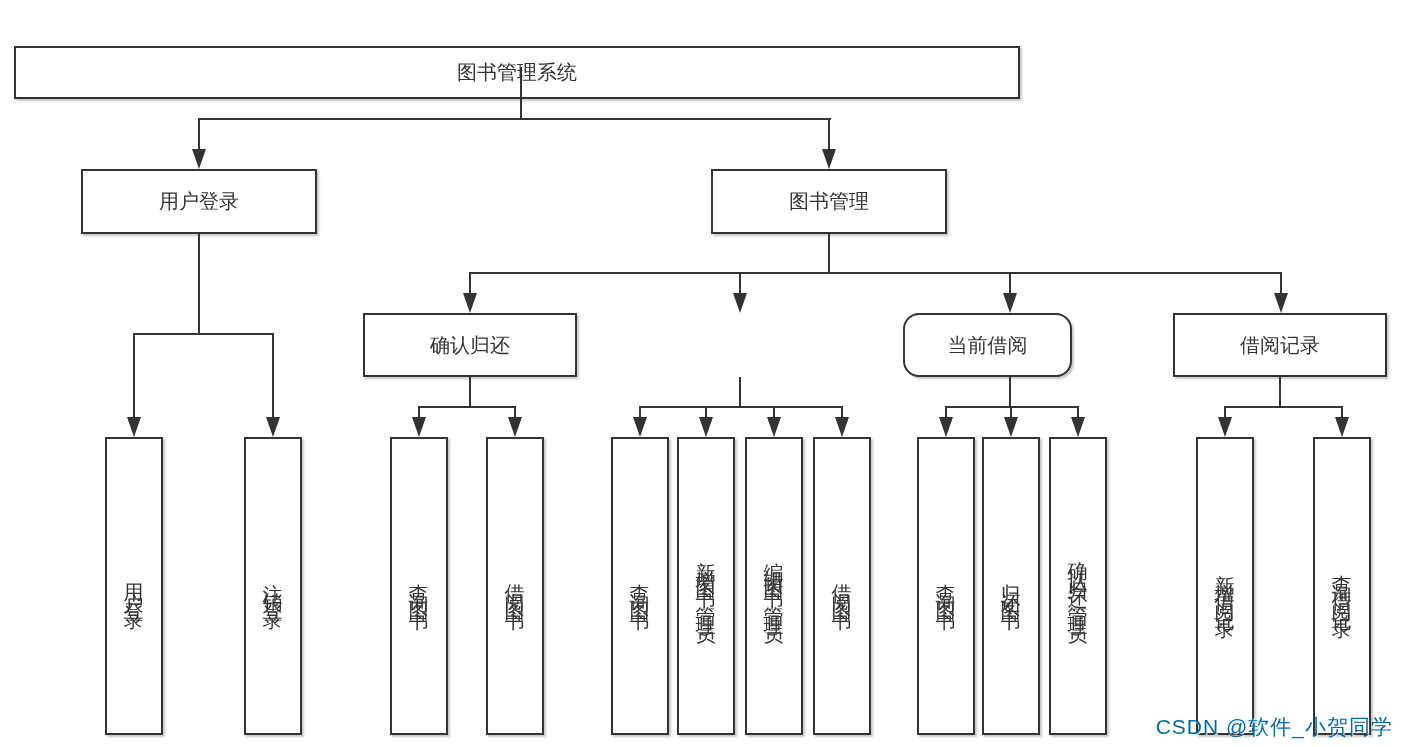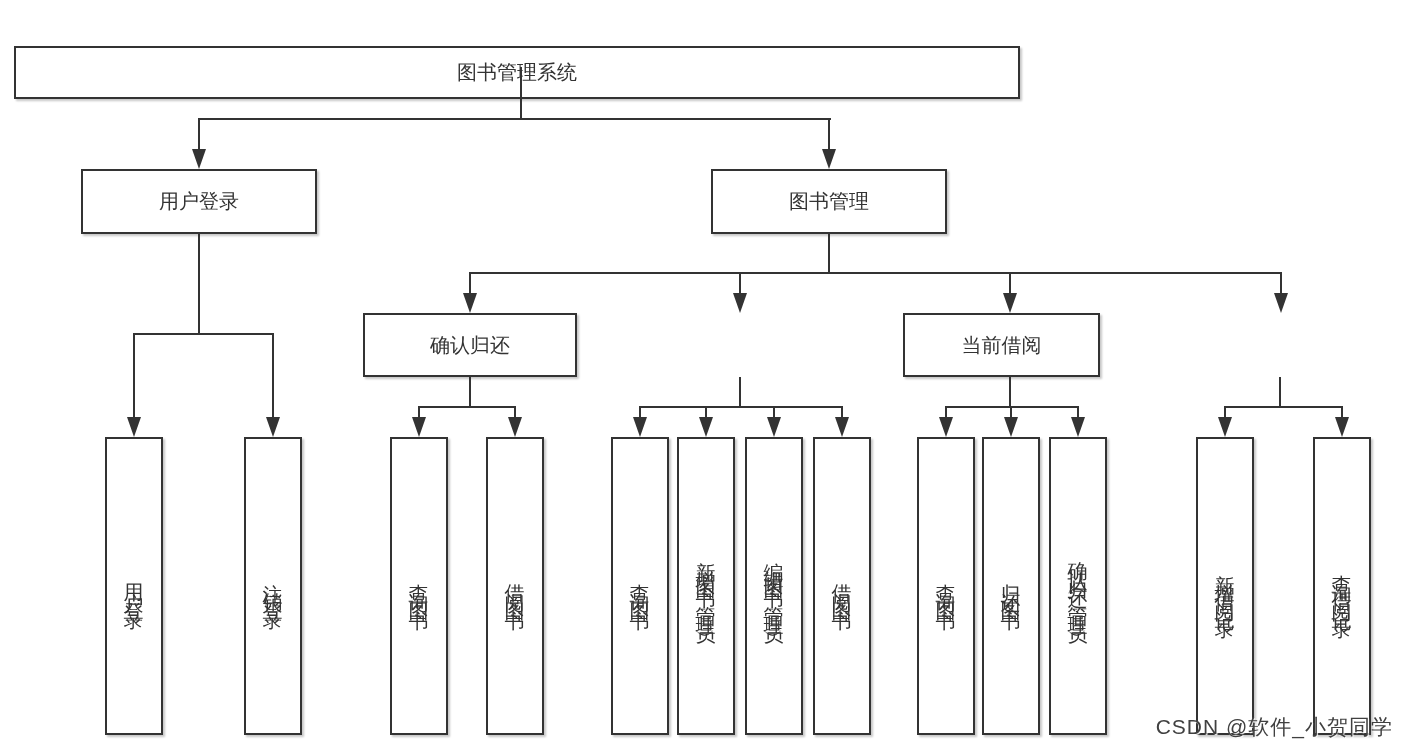--- a/index.html
+++ b/index.html
@@ -39,21 +39,21 @@
     border-left: 7px solid transparent;
     border-right: 7px solid transparent;
     border-top: 20px solid #333333;
   }
   .watermark {
     position: absolute;
     right: 12px;
     bottom: 6px;
     font-size: 21px;
     letter-spacing: 1px;
-    color: #404040;
+    color: #0369a1;
     text-shadow: 1px 1px 1px #ffffff;
     z-index: 10;
   }
 </style>
 </head>
 <body>
 
 <div id="canvas">
 
   <div class="box" style="left:14px; top:14px; width:1006px; height:53px;margin-top:32px;">图书管理系统</div>
@@ -80,21 +80,22 @@
   <div class="vl" style="left:469px; top:272px; height:21px;"></div>
   <div class="ah" style="left:463px; top:293px;"></div>
   <div class="vl" style="left:739px; top:272px; height:21px;"></div>
   <div class="ah" style="left:733px; top:293px;"></div>
   <div class="vl" style="left:1009px; top:272px; height:21px;"></div>
   <div class="ah" style="left:1003px; top:293px;"></div>
   <div class="vl" style="left:1280px; top:272px; height:21px;"></div>
   <div class="ah" style="left:1274px; top:293px;"></div>
 
   <div class="box" style="left:363px; top:313px; width:214px; height:64px;">确认归还</div>
-  <div class="box" style="left:903px; top:313px; width:197px; height:64px;">当前借阅</div>
+  <div class="box" style="left:903px; top:313px; width:169px; height:64px;border-radius:16px;">当前借阅</div>
+  <div class="box" style="left:1173px; top:313px; width:214px; height:64px;">借阅记录</div>
 
   <div class="vl" style="left:469px; top:377px; height:30px;"></div>
   <div class="hl" style="left:418px; top:406px; width:98px;"></div>
   <div class="vl" style="left:418px; top:406px; height:11px;"></div>
   <div class="ah" style="left:412px; top:417px;"></div>
   <div class="vl" style="left:514px; top:406px; height:11px;"></div>
   <div class="ah" style="left:508px; top:417px;"></div>
 
   <div class="vl" style="left:739px; top:377px; height:30px;"></div>
   <div class="hl" style="left:639px; top:406px; width:204px;"></div>

